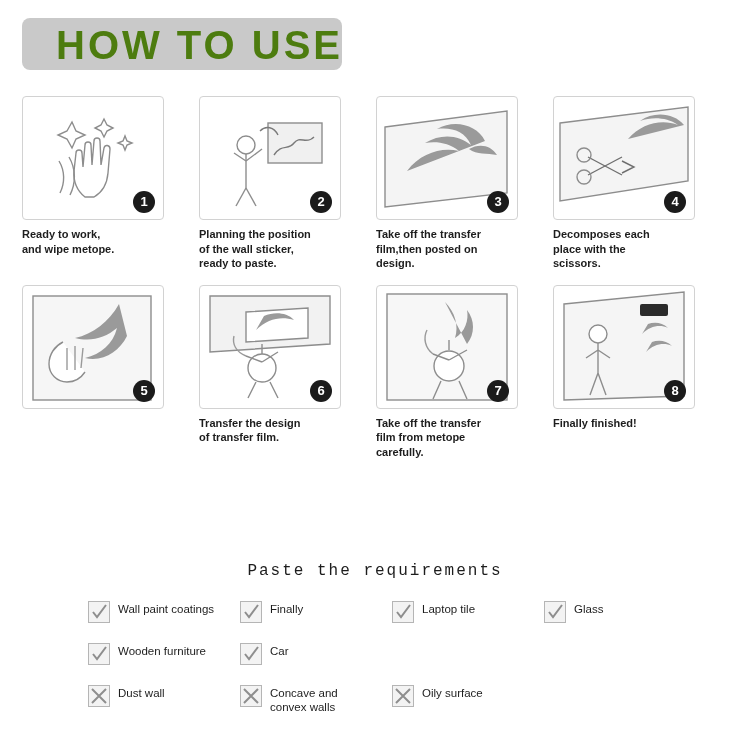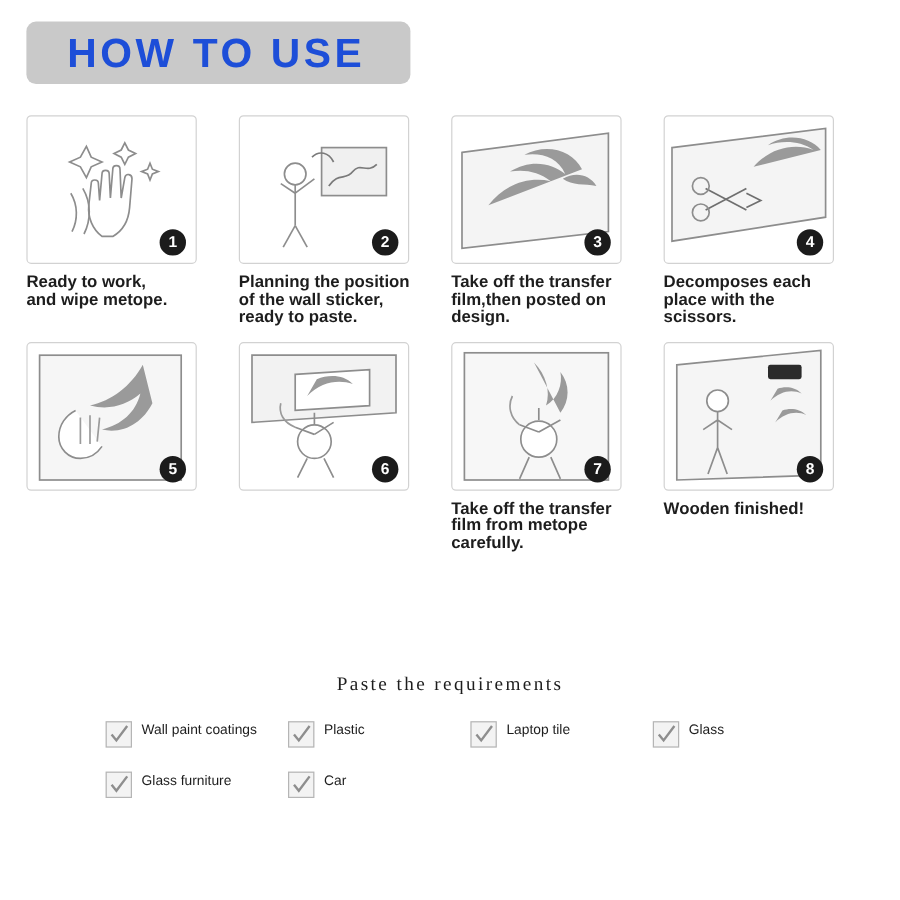--- a/index.html
+++ b/index.html
@@ -10,21 +10,21 @@
     position:relative;
     overflow:hidden;
   }
   
   .header-band{
     position:absolute;left:22px;top:18px;width:320px;height:52px;
     background:#c9c9c9;border-radius:8px;
   }
   .header-title{
     position:absolute;left:56px;top:28px;width:300px;height:34px;
-    color:#1d4ed8;font-size:34px;letter-spacing:3px;font-weight:bold;
+    color:#4d7c0f;font-size:40px;letter-spacing:3px;font-weight:bold;
     line-height:34px;
   }
   
   .steps{
     position:absolute;left:22px;top:96px;width:710px;
     display:flex;flex-wrap:wrap;
   }
   .step{
     width:177px;box-sizing:border-box;padding-right:12px;
   }
@@ -34,26 +34,26 @@
     overflow:hidden;
   }
   .panel svg{display:block;width:140px;height:122px;}
   .badge{
     position:absolute;right:8px;bottom:6px;width:22px;height:22px;
     border-radius:50%;background:#1b1b1b;color:#fff;
     font-size:13px;font-weight:bold;text-align:center;line-height:22px;
   }
   .caption{
     margin-top:7px;width:160px;
-    font-size:14px;font-weight:bold;color:#1d1d1d;line-height:14.5px;
+    font-size:11px;font-weight:bold;color:#1d1d1d;line-height:14.5px;
   }
   
   .req-title{
     position:absolute;left:0;top:562px;width:750px;text-align:center;
-    font-size:16px;letter-spacing:2px;color:#1d1d1d;font-family:Liberation Serif, serif;
+    font-size:16px;letter-spacing:2px;color:#1d1d1d;font-family:Liberation Mono, monospace;
   }
   .req-grid{
     position:absolute;left:88px;top:600px;width:610px;
   }
   .req-row{display:flex;height:42px;align-items:flex-start;}
   .req-cell{width:152px;display:flex;align-items:flex-start;}
   .box{
     width:20px;height:20px;border:1px solid #b5b5b5;background:#f3f3f3;
     position:relative;flex:0 0 auto;margin-top:1px;
   }
@@ -161,20 +161,21 @@
           <path d="M10 10 L130 10 L130 58 L10 66 Z" fill="#f2f2f2"></path>
           <path d="M46 26 L108 22 L108 52 L46 56 Z" fill="#fff"></path>
           <path d="M56 44 c12 -12 26 -14 38 -10 c-8 -8 -20 -8 -30 -4" fill="#9a9a9a" stroke="none"></path>
           <circle cx="62" cy="82" r="14" fill="#fff"></circle>
           <path d="M62 58 l0 10 M46 70 l16 6 M78 66 l-16 10 M56 96 l-8 16 M70 96 l8 16"></path>
           <path d="M46 70 c-10 -4 -14 -12 -12 -20" stroke="#9a9a9a"></path>
         </g>
       </svg>
       <div class="badge">6</div>
     </div>
+    <div class="caption">Transfer the design<br>of transfer film.</div>
   </div>
 
   <div class="step row2" style="padding-top:14px">
     <div class="panel">
       <svg viewBox="0 0 140 122">
         <g fill="none" stroke="#8d8d8d" stroke-width="1.4">
           <rect x="10" y="8" width="120" height="106" fill="#f7f7f7"></rect>
           <path d="M68 16 c10 10 14 24 10 36 c10 -6 14 -18 12 -28 c8 10 8 24 0 34" fill="#9a9a9a" stroke="none"></path>
           <circle cx="72" cy="80" r="15" fill="#fff"></circle>
           <path d="M72 54 l0 10 M56 68 l16 6 M90 64 l-18 10 M64 95 l-8 18 M82 95 l8 18"></path>
@@ -193,21 +194,21 @@
           <path d="M10 18 L130 6 L130 110 L10 114 Z" fill="#f5f5f5"></path>
           <rect x="86" y="18" width="28" height="12" rx="2" fill="#2b2b2b" stroke="none"></rect>
           <path d="M88 48 c8 -8 18 -10 26 -6 c-6 -6 -14 -6 -20 -4" fill="#9a9a9a" stroke="none"></path>
           <path d="M92 66 c8 -8 18 -10 26 -6 c-6 -6 -14 -6 -20 -4" fill="#9a9a9a" stroke="none"></path>
           <circle cx="44" cy="48" r="9" fill="#fff"></circle>
           <path d="M44 57 l0 30 M44 64 l-12 8 M44 64 l12 8 M44 87 l-8 22 M44 87 l8 22"></path>
         </g>
       </svg>
       <div class="badge">8</div>
     </div>
-    <div class="caption">Wooden finished!</div>
+    <div class="caption">Finally finished!</div>
   </div>
 </div>
 
 <div class="req-title">Paste the requirements</div>
 
 <div class="req-grid">
   <div class="req-row">
     <div class="req-cell">
       <div class="box">
           <svg width="18" height="18" viewBox="0 0 18 18">
@@ -215,21 +216,21 @@
           </svg>
         </div>
       <div class="req-label">Wall paint coatings</div>
     </div>
     <div class="req-cell">
       <div class="box">
           <svg width="18" height="18" viewBox="0 0 18 18">
             <path d="M3 9 L7 14 L16 2" fill="none" stroke="#8e8e8e" stroke-width="2"></path>
           </svg>
         </div>
-      <div class="req-label">Plastic</div>
+      <div class="req-label">Finally</div>
     </div>
     <div class="req-cell">
       <div class="box">
           <svg width="18" height="18" viewBox="0 0 18 18">
             <path d="M3 9 L7 14 L16 2" fill="none" stroke="#8e8e8e" stroke-width="2"></path>
           </svg>
         </div>
       <div class="req-label">Laptop tile</div>
     </div>
     <div class="req-cell">
@@ -242,27 +243,51 @@
     </div>
   </div>
 
   <div class="req-row">
     <div class="req-cell">
       <div class="box">
           <svg width="18" height="18" viewBox="0 0 18 18">
             <path d="M3 9 L7 14 L16 2" fill="none" stroke="#8e8e8e" stroke-width="2"></path>
           </svg>
         </div>
-      <div class="req-label">Glass furniture</div>
+      <div class="req-label">Wooden furniture</div>
     </div>
     <div class="req-cell">
       <div class="box">
           <svg width="18" height="18" viewBox="0 0 18 18">
             <path d="M3 9 L7 14 L16 2" fill="none" stroke="#8e8e8e" stroke-width="2"></path>
           </svg>
         </div>
       <div class="req-label">Car</div>
     </div>
   </div>
 
   <div class="req-row">
+    <div class="req-cell">
+      <div class="box">
+          <svg width="18" height="18" viewBox="0 0 18 18">
+            <path d="M2 2 L16 16 M16 2 L2 16" fill="none" stroke="#8e8e8e" stroke-width="2"></path>
+          </svg>
+        </div>
+      <div class="req-label">Dust wall</div>
+    </div>
+    <div class="req-cell">
+      <div class="box">
+          <svg width="18" height="18" viewBox="0 0 18 18">
+            <path d="M2 2 L16 16 M16 2 L2 16" fill="none" stroke="#8e8e8e" stroke-width="2"></path>
+          </svg>
+        </div>
+      <div class="req-label">Concave and<br>convex walls</div>
+    </div>
+    <div class="req-cell">
+      <div class="box">
+          <svg width="18" height="18" viewBox="0 0 18 18">
+            <path d="M2 2 L16 16 M16 2 L2 16" fill="none" stroke="#8e8e8e" stroke-width="2"></path>
+          </svg>
+        </div>
+      <div class="req-label">Oily surface</div>
+    </div>
   </div>
 </div>
 
 </body></html>

